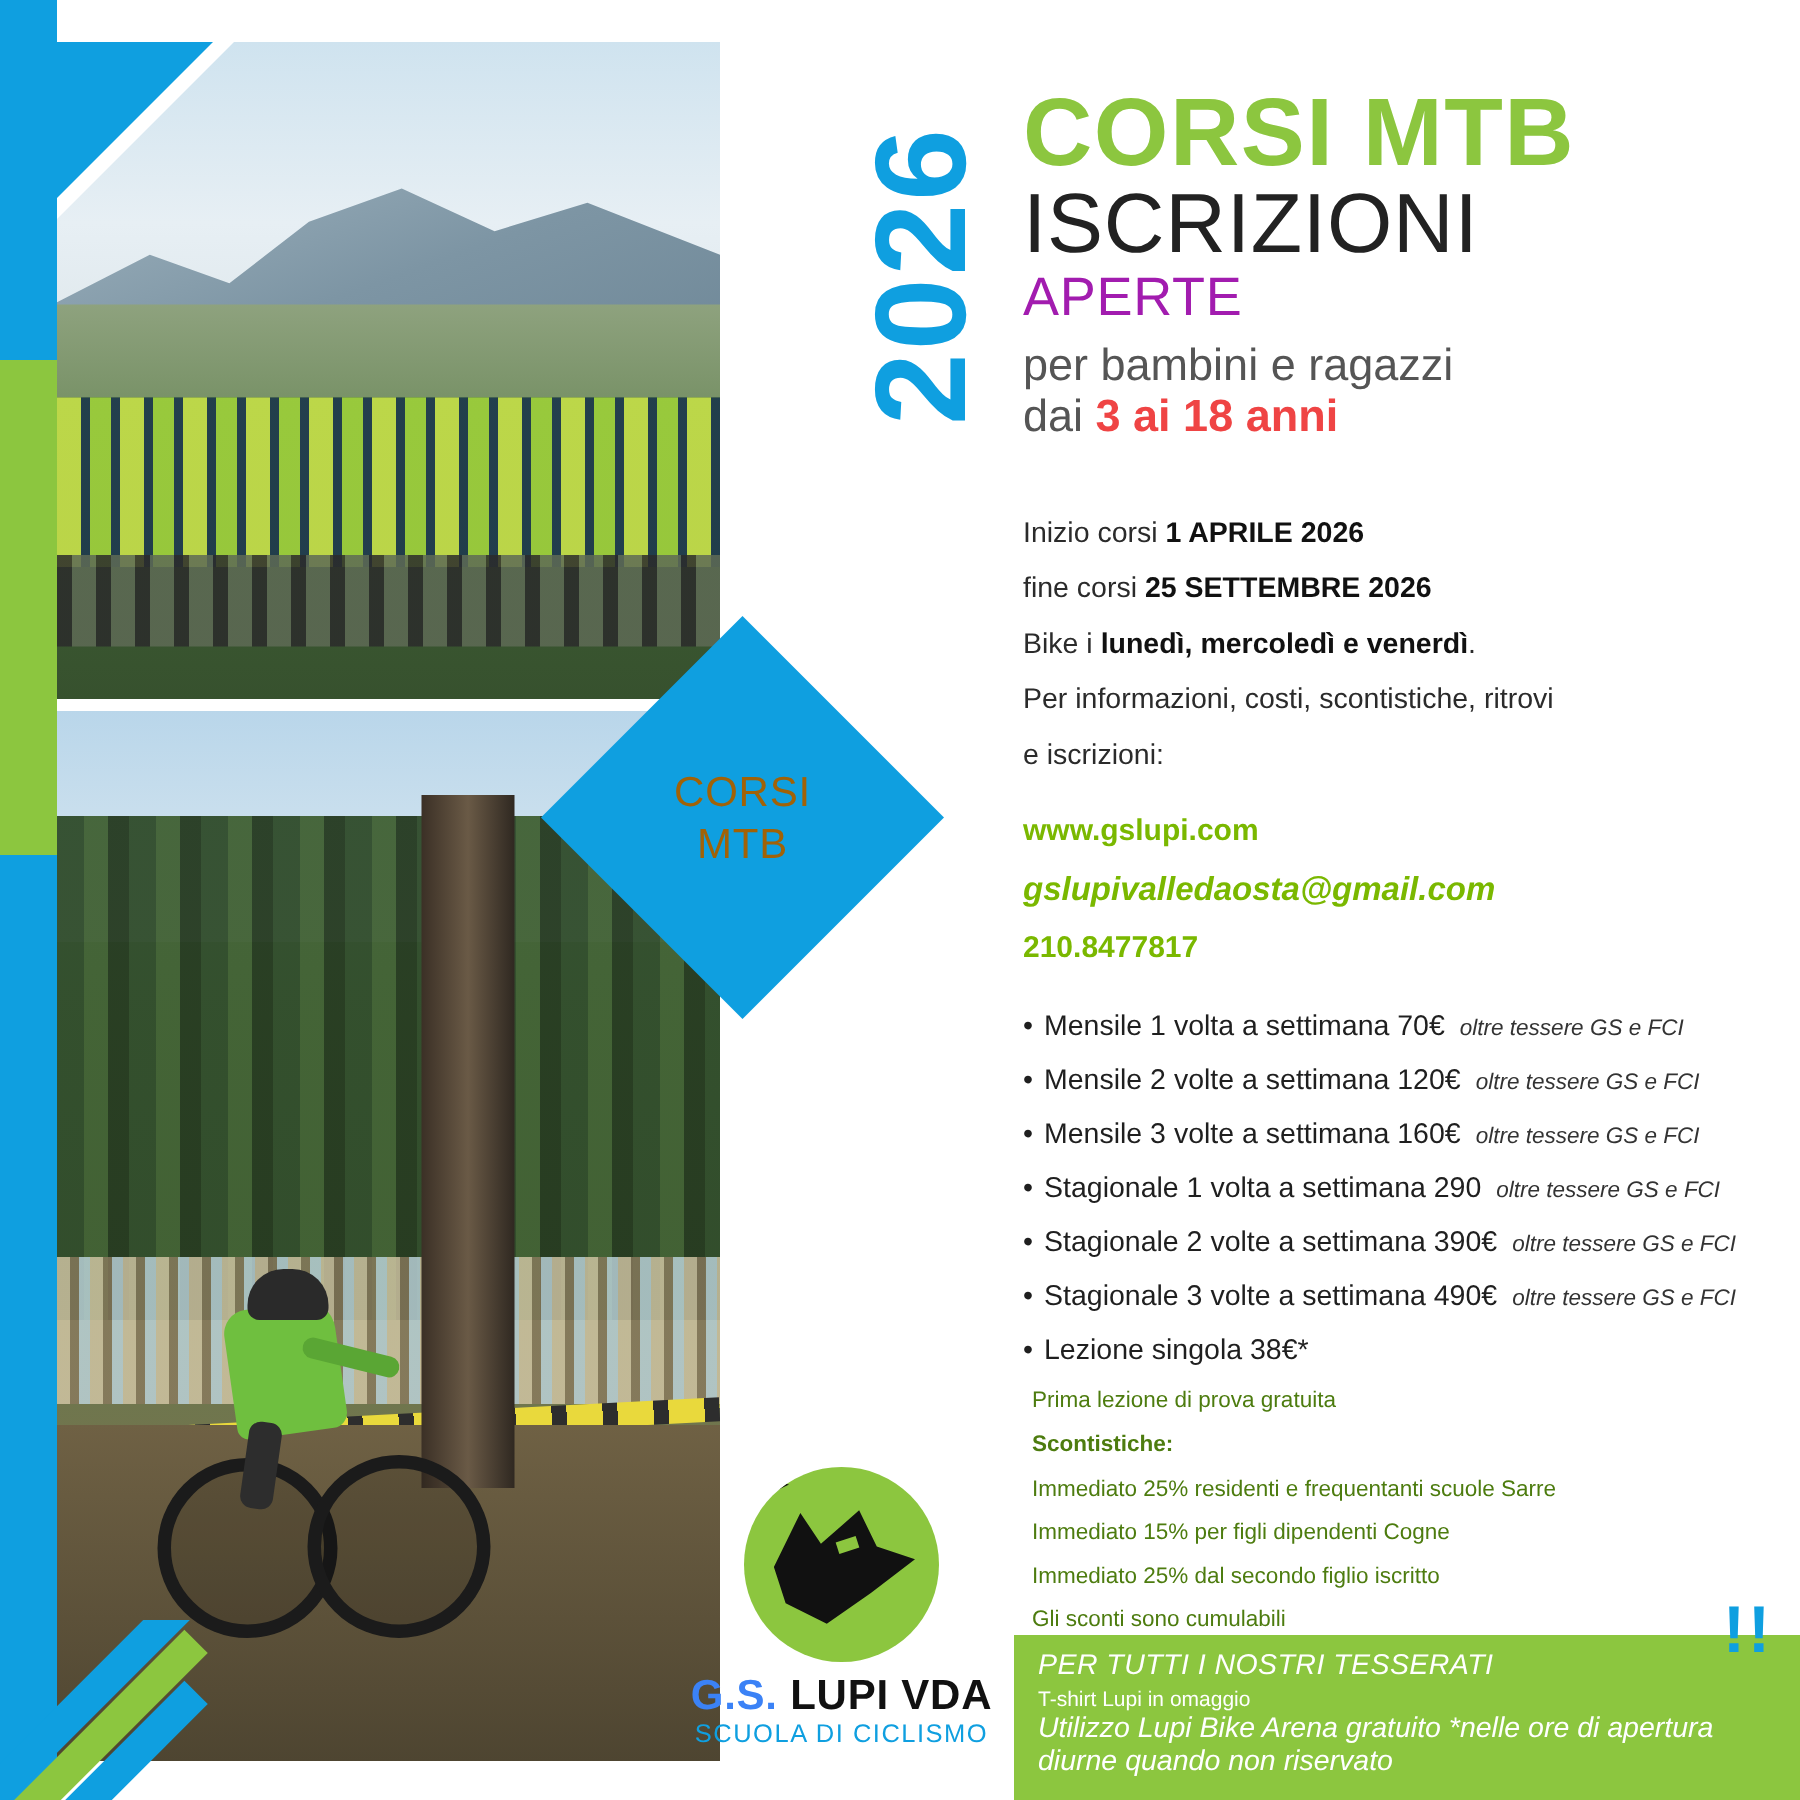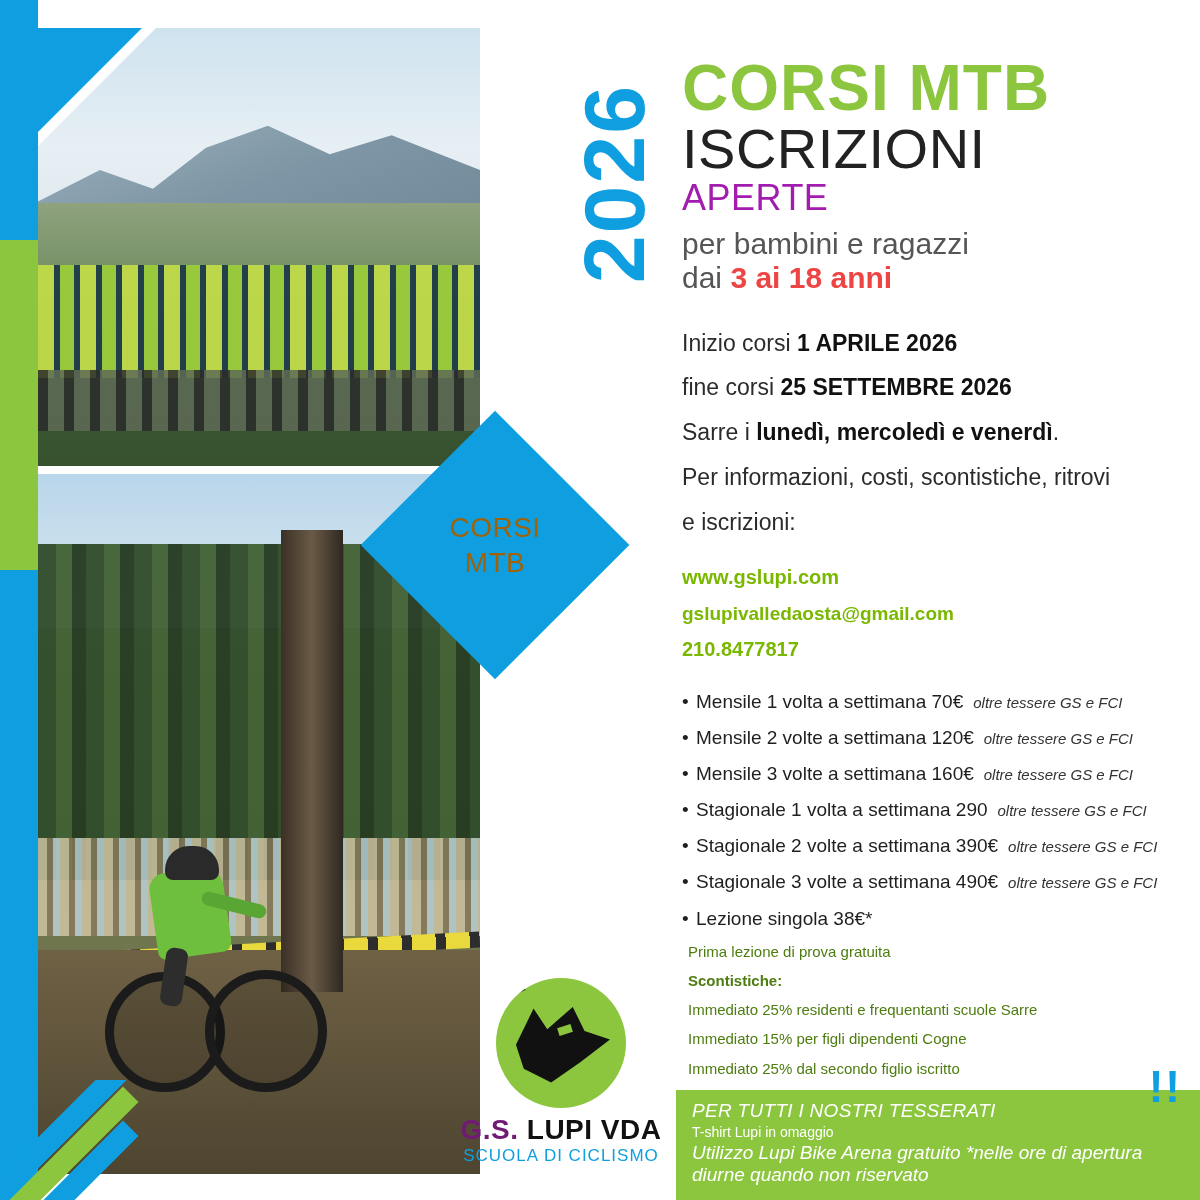--- a/index.html
+++ b/index.html
@@ -173,25 +173,25 @@
     line-height:.9;
   }
   .titles { margin-left:106px; }
   .t1 { font-size:64px; font-weight:bold; color:#8cc63f; line-height:1; letter-spacing:1px; }
   .t2 { font-size:56px; color:#222; line-height:1.05; letter-spacing:.5px; }
   .t3 { font-size:36px; color:#a21caf; line-height:1.05; letter-spacing:.5px; }
   .t4 { font-size:30px; color:#555; margin-top:10px; }
   .t5 { font-size:30px; color:#555; }
   .t5 b { color:#ef4444; }
 
-  .details { margin-left:106px; margin-top:26px; color:#2b2b2b; font-size:23px; line-height:1.95; }
+  .details { margin-left:106px; margin-top:42px; color:#2b2b2b; font-size:19px; line-height:1.95; }
   .details b { color:#111; }
   .contact { margin-left:106px; margin-top:14px; line-height:1.85; }
   .contact .green { color:#7ab800; font-size:20px; font-weight:bold; }
-  .contact .green.small { font-size:19px; }
+  .contact .green.small { font-size:22px;font-style:italic; }
 
   .prices { margin-left:106px; margin-top:16px; }
   .price-row { display:flex; align-items:baseline; font-size:19px; color:#1f1f1f; line-height:1.9; }
   .price-row .bullet { width:14px; }
   .price-row .main { white-space:nowrap; }
   .price-row .note { font-style:italic; font-size:15px; color:#333; margin-left:10px; white-space:nowrap; }
 
   .after { margin-left:112px; font-size:15px; color:#4d7c0f; line-height:1.95; }
   .after .head { font-weight:bold; }
 
@@ -208,21 +208,21 @@
   }
   .logo .eye {
     position:absolute; left:62px; top:48px; width:14px; height:8px; background:#8cc63f;
     transform:rotate(-18deg);
   }
   .logo .flag {
     position:absolute; left:4px; top:6px; width:26px; height:40px; background:#111;
     clip-path: polygon(0 0, 100% 14%, 0 46%);
   }
   .logo .name { font-size:28px; font-weight:bold; color:#111; margin-top:6px; letter-spacing:.5px; }
-  .logo .name .g { color:#701a75; }
+  .logo .name .g { color:#3b82f6; }
   .logo .sub { font-size:17px; color:#0f9fe0; letter-spacing:1px; }
 
   
   .banner {
     position:absolute; left:676px; top:1090px; width:524px; height:110px;
     background:#8cc63f; color:#ffffff; padding:10px 16px 0 16px;
   }
   .banner .l1 { font-style:italic; font-size:19px; letter-spacing:.3px; }
   .banner .l2 { font-size:14px; margin-top:2px; }
   .banner .l3 { font-style:italic; font-size:19px; margin-top:2px; }
@@ -292,21 +292,21 @@
   </div>
 
   <div class="details">
     <div>
       <span>Inizio corsi </span><b>1 APRILE 2026</b>
     </div>
     <div>
       <span>fine corsi </span><b>25 SETTEMBRE 2026</b>
     </div>
     <div>
-      <span>Sarre i </span><b>lunedì, mercoledì e venerdì</b><span>.</span>
+      <span>Bike i </span><b>lunedì, mercoledì e venerdì</b><span>.</span>
     </div>
     <div>Per informazioni, costi, scontistiche, ritrovi</div>
     <div>e iscrizioni:</div>
   </div>
 
   <div class="contact">
     <div class="green">www.gslupi.com</div>
     <div class="green small">gslupivalledaosta@gmail.com</div>
     <div class="green">210.8477817</div>
   </div>

